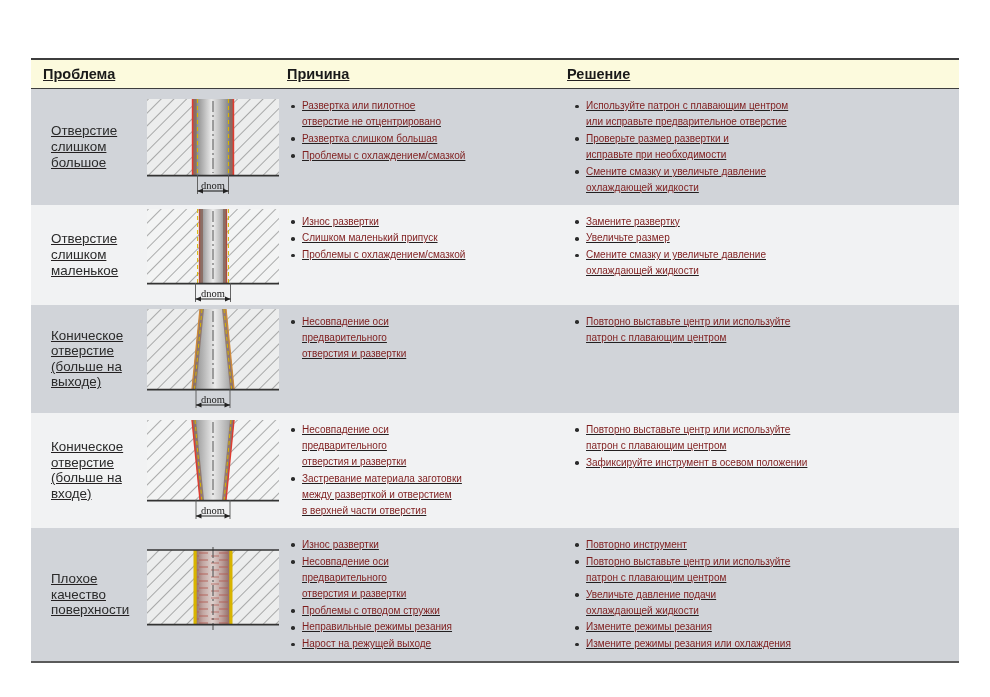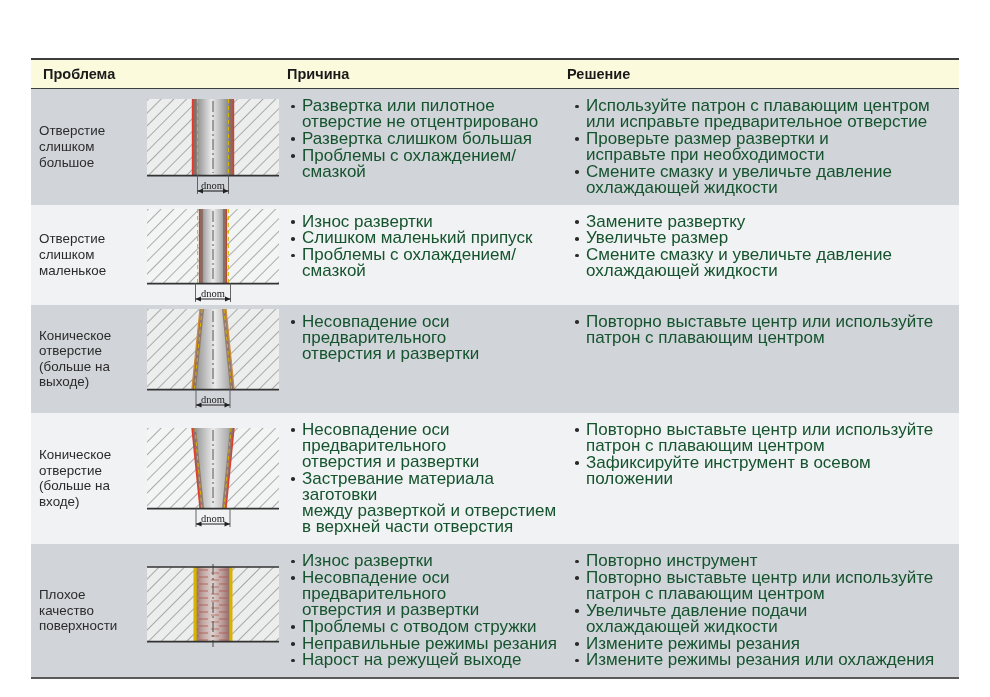--- a/index.html
+++ b/index.html
@@ -33,20 +33,21 @@
   .table-wrap {
     position: absolute;
     left: 31px;
     top: 58px;
     width: 928px;
   }
   table.tbl {
     border-collapse: collapse;
     width: 928px;
     table-layout: fixed;
+    text-decoration: underline;
   }
   table.tbl col.c-prob { width: 108px; }
   table.tbl col.c-fig  { width: 148px; }
   table.tbl col.c-cause{ width: 280px; }
   table.tbl col.c-sol  { width: 392px; }
 
   thead th {
     background: #fcfadd;
     border-top: 2.5px solid #3d3d3d;
     border-bottom: 1.6px solid #3d3d3d;
@@ -70,44 +71,44 @@
   tbody tr.last td { border-bottom: 2.2px solid #5a5a5a; }
 
   tbody td {
     vertical-align: top;
     padding: 0;
   }
   td.cell-prob {
     font-size: 13.4px;
     line-height: 15.6px;
     color: #2b2b2b;
-    padding-left: 8px;
+    padding-left: 20px;
     padding-right: 4px;
     vertical-align: middle;
   }
   td.cell-fig {
     text-align: left;
     vertical-align: middle;
     padding: 0;
   }
   td.cell-list {
     padding: 9px 6px 8px 2px;
   }
   td.cell-list.sol { padding-left: 6px; }
 
   ul.bullets {
     margin: 0;
     padding: 0;
     list-style: none;
   }
   ul.bullets li {
     position: relative;
-    font-size: 17px;
+    font-size: 10px;
     line-height: 16.2px;
-    color: #14532d;
+    color: #7f1d1d;
     padding-left: 13px;
     margin: 0 0 0.5px 0;
     white-space: pre-line;
   }
   ul.bullets li:before {
     content: "";
     position: absolute;
     left: 2px;
     top: 6.5px;
     width: 3.6px;

